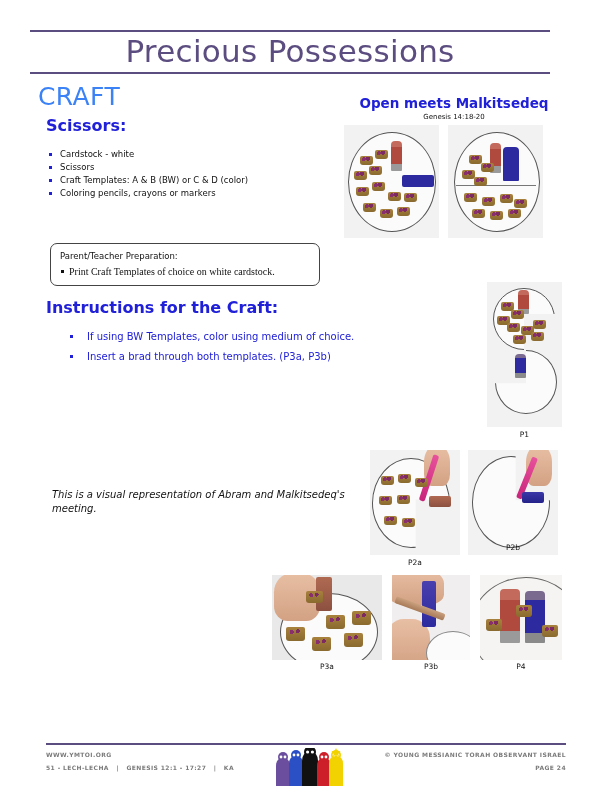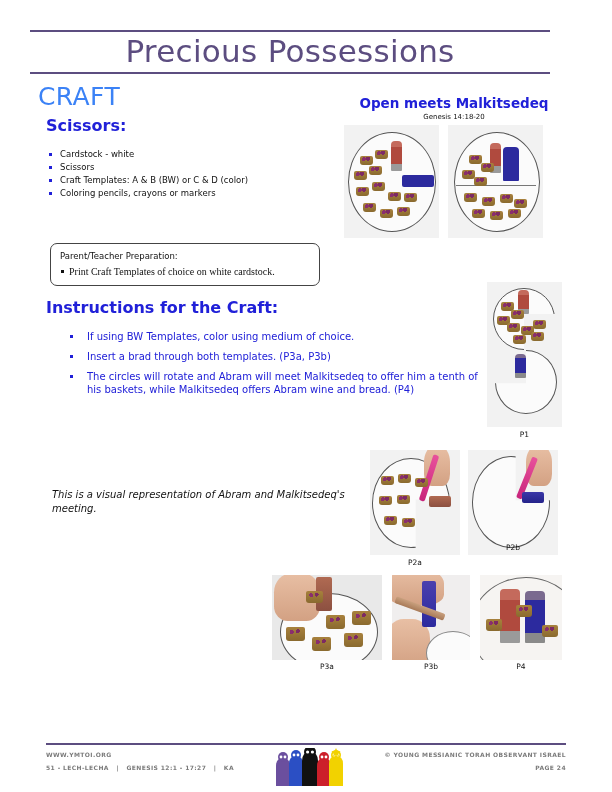--- a/index.html
+++ b/index.html
@@ -315,21 +315,20 @@
 <div id="prep-box">
   <div id="prep-title">Parent/Teacher Preparation:</div>
   <div id="prep-item">Print Craft Templates of choice on white cardstock.</div>
 </div>
 
 <div id="instructions-heading">Instructions for the Craft:</div>
 
 <ul id="instructions-list">
   <li>If using BW Templates, color using medium of choice.</li>
   <li>Insert a brad through both templates. (P3a, P3b)</li>
-  <li>The circles will rotate and Abram will meet Malkitsedeq to offer him a tenth of his baskets, while Malkitsedeq offers Abram wine and bread. (P4)</li>
 </ul>
 
 <div id="visual-note">This is a visual representation of Abram and Malkitsedeq's meeting.</div>
 
 <div id="scripture-heading">Open meets Malkitsedeq</div>
 <div id="scripture-ref">Genesis 14:18-20</div>
 
 <div class="photo" style="left:344px; top:125px; width:95px; height:113px;">
   <div class="inner">
     <div class="disc" style="left:4px; top:7px; width:86px; height:98px;"></div>

